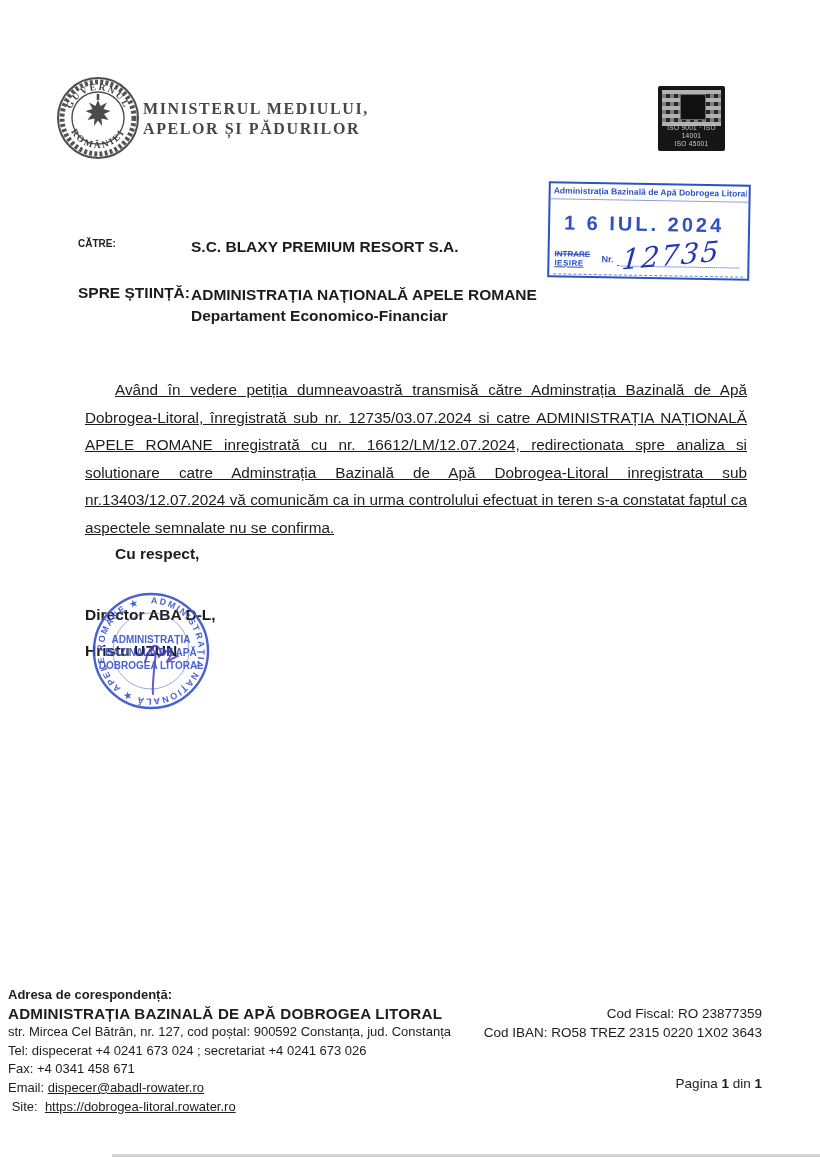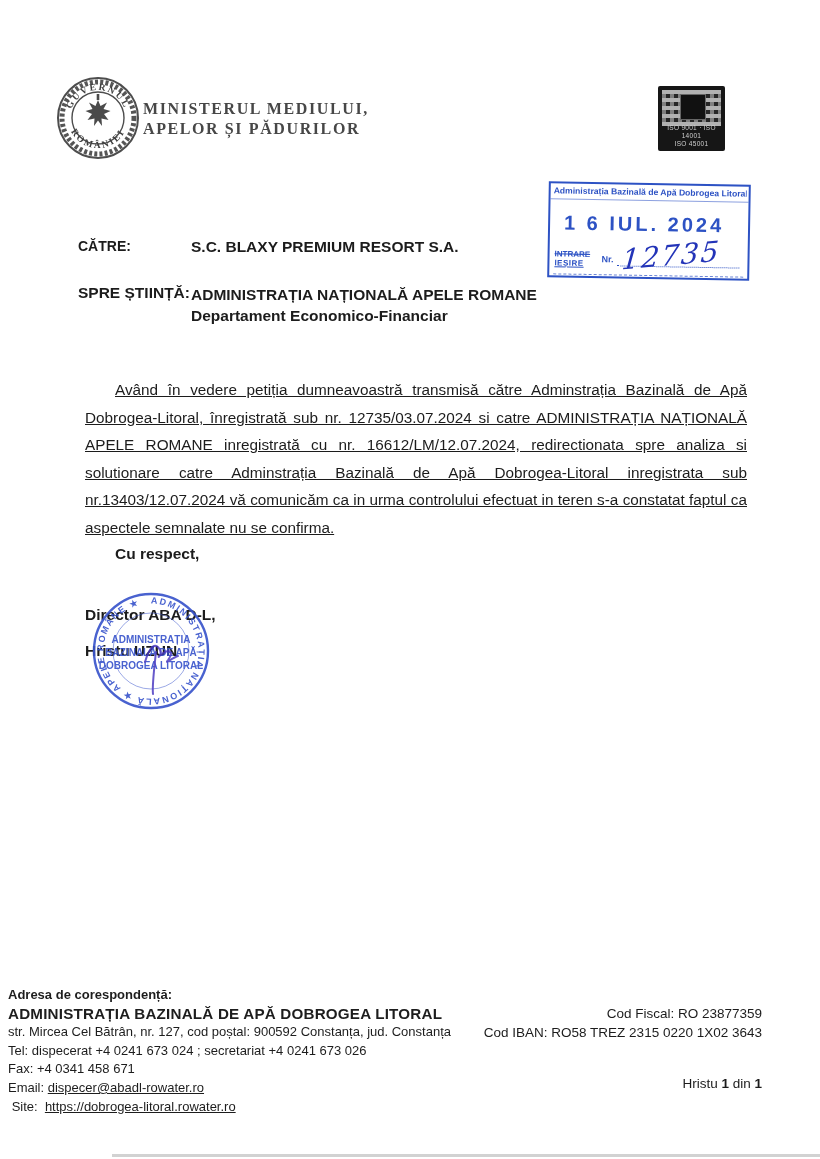--- a/index.html
+++ b/index.html
@@ -46,21 +46,21 @@
   .iso-center{
     position:absolute; left:22px; top:8px; width:24px; height:24px;
     background:#111; border:1px solid #666;
   }
   .iso-text{
     position:absolute; left:0; right:0; bottom:3px; text-align:center;
     color:#cfcfcf; font-size:6.5px; line-height:8px; letter-spacing:.3px;
   }
 
   
-  .to-label{left:78px; top:238px; font-size:14px; font-weight:700;}
+  .to-label{left:78px; top:238px; font-size:10px; font-weight:700;}
   .to-value{left:191px; top:238px; font-size:15.5px; font-weight:700;}
   .cc-label{left:78px; top:284px; font-size:15.5px; font-weight:700;}
   .cc-value{left:191px; top:284px; font-size:15.5px; font-weight:700; line-height:21px;}
 
   
   .reg-stamp{
     left:548px; top:183px; width:198px; height:92px;
     border:2.5px solid #2d52c4; color:#2d52c4;
     transform:rotate(1deg); background:rgba(255,255,255,0);
   }
@@ -209,20 +209,20 @@
       <a class="footer-link">https://dobrogea-litoral.rowater.ro</a>
     </div>
   </div>
 
   <div class="abs footer-right">
     <div>Cod Fiscal: RO 23877359</div>
     <div>Cod IBAN: RO58 TREZ 2315 0220 1X02 3643</div>
   </div>
 
   <div class="abs page-info">
-    <span>Hristu</span>
+    <span>Pagina</span>
     <b>1</b>
     <span>din</span>
     <b>1</b>
   </div>
 
   <div class="abs scan-edge"></div>
 </div>
 
 </body></html>

